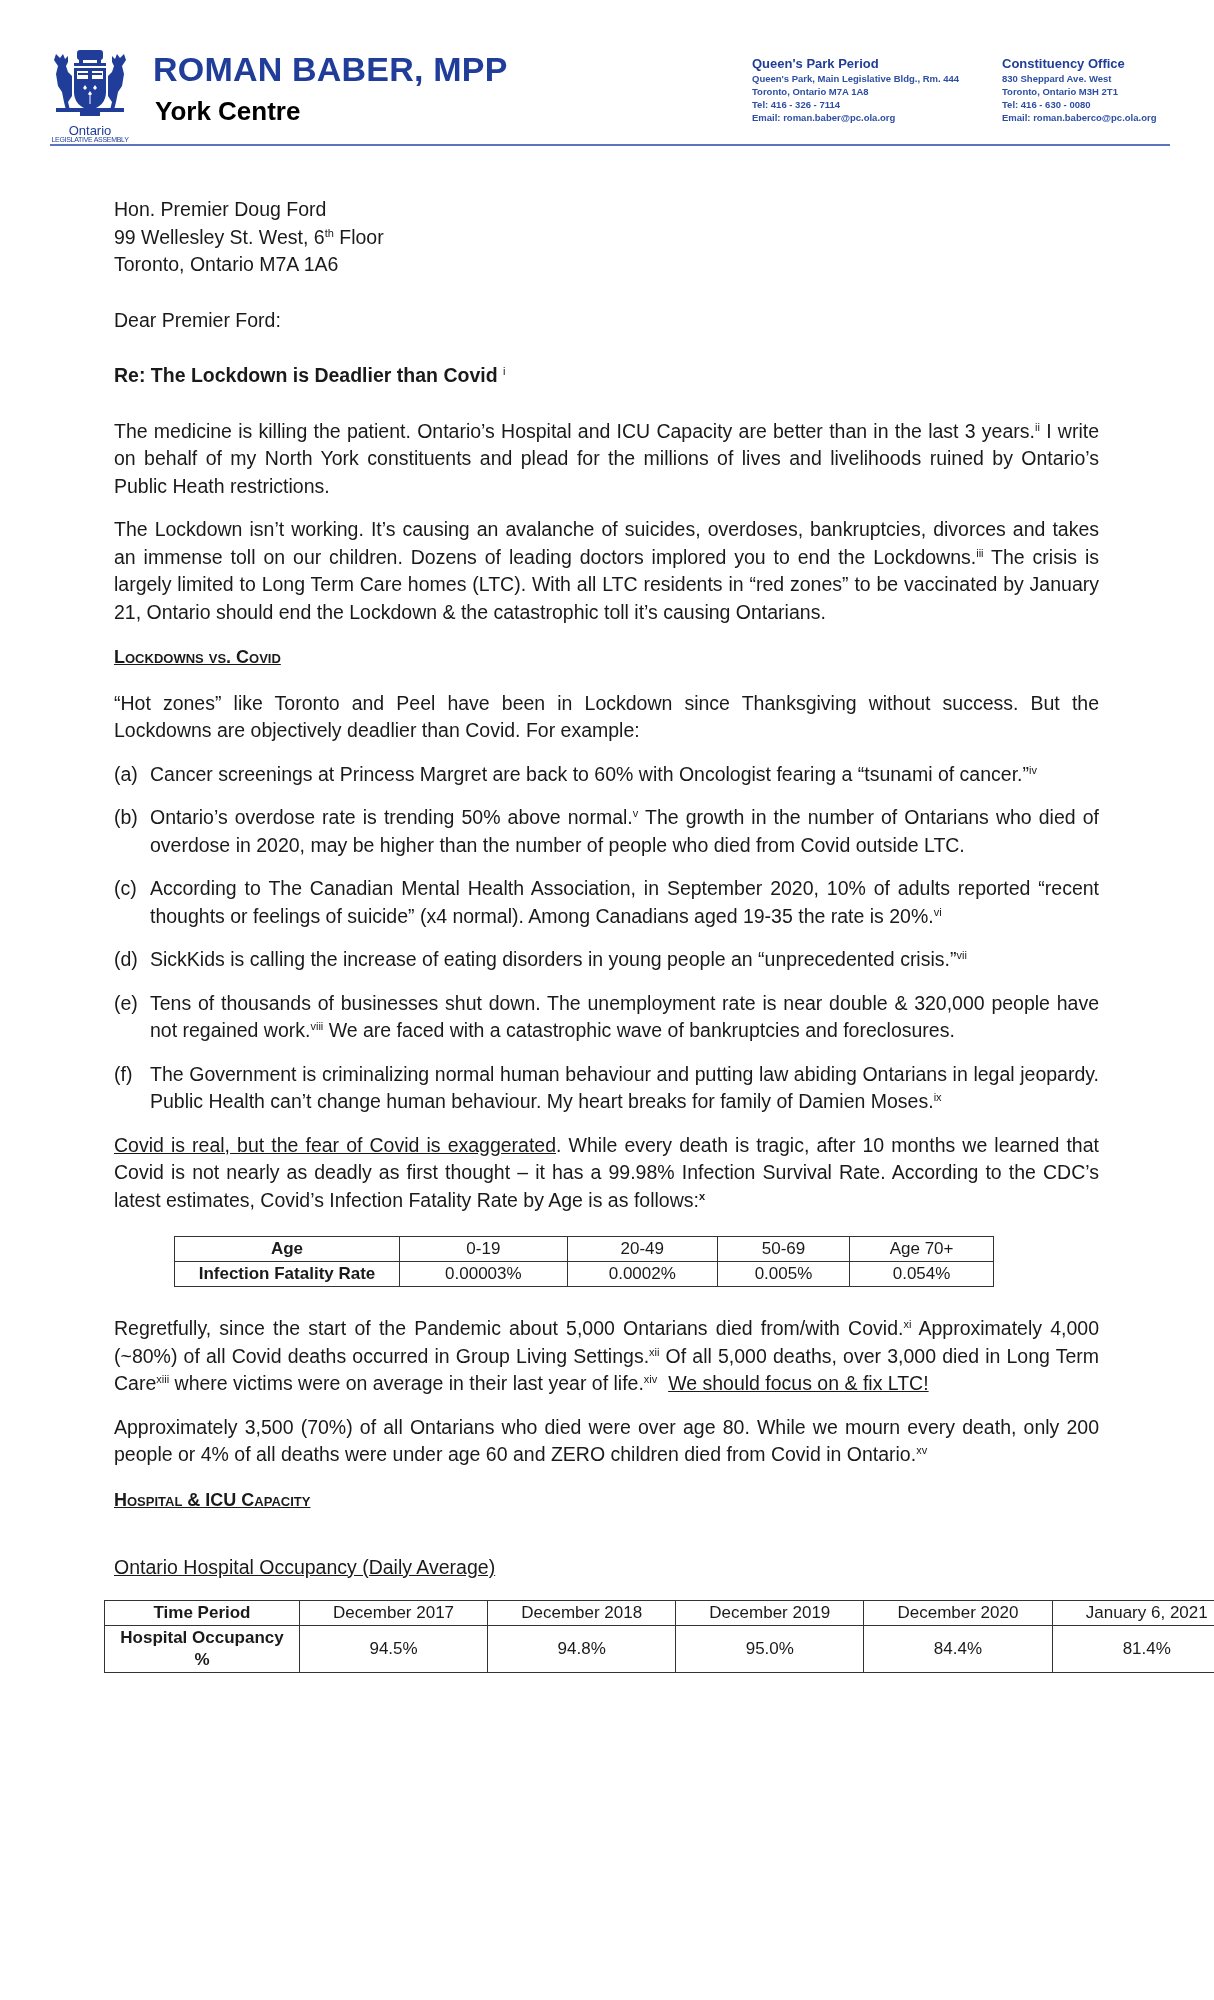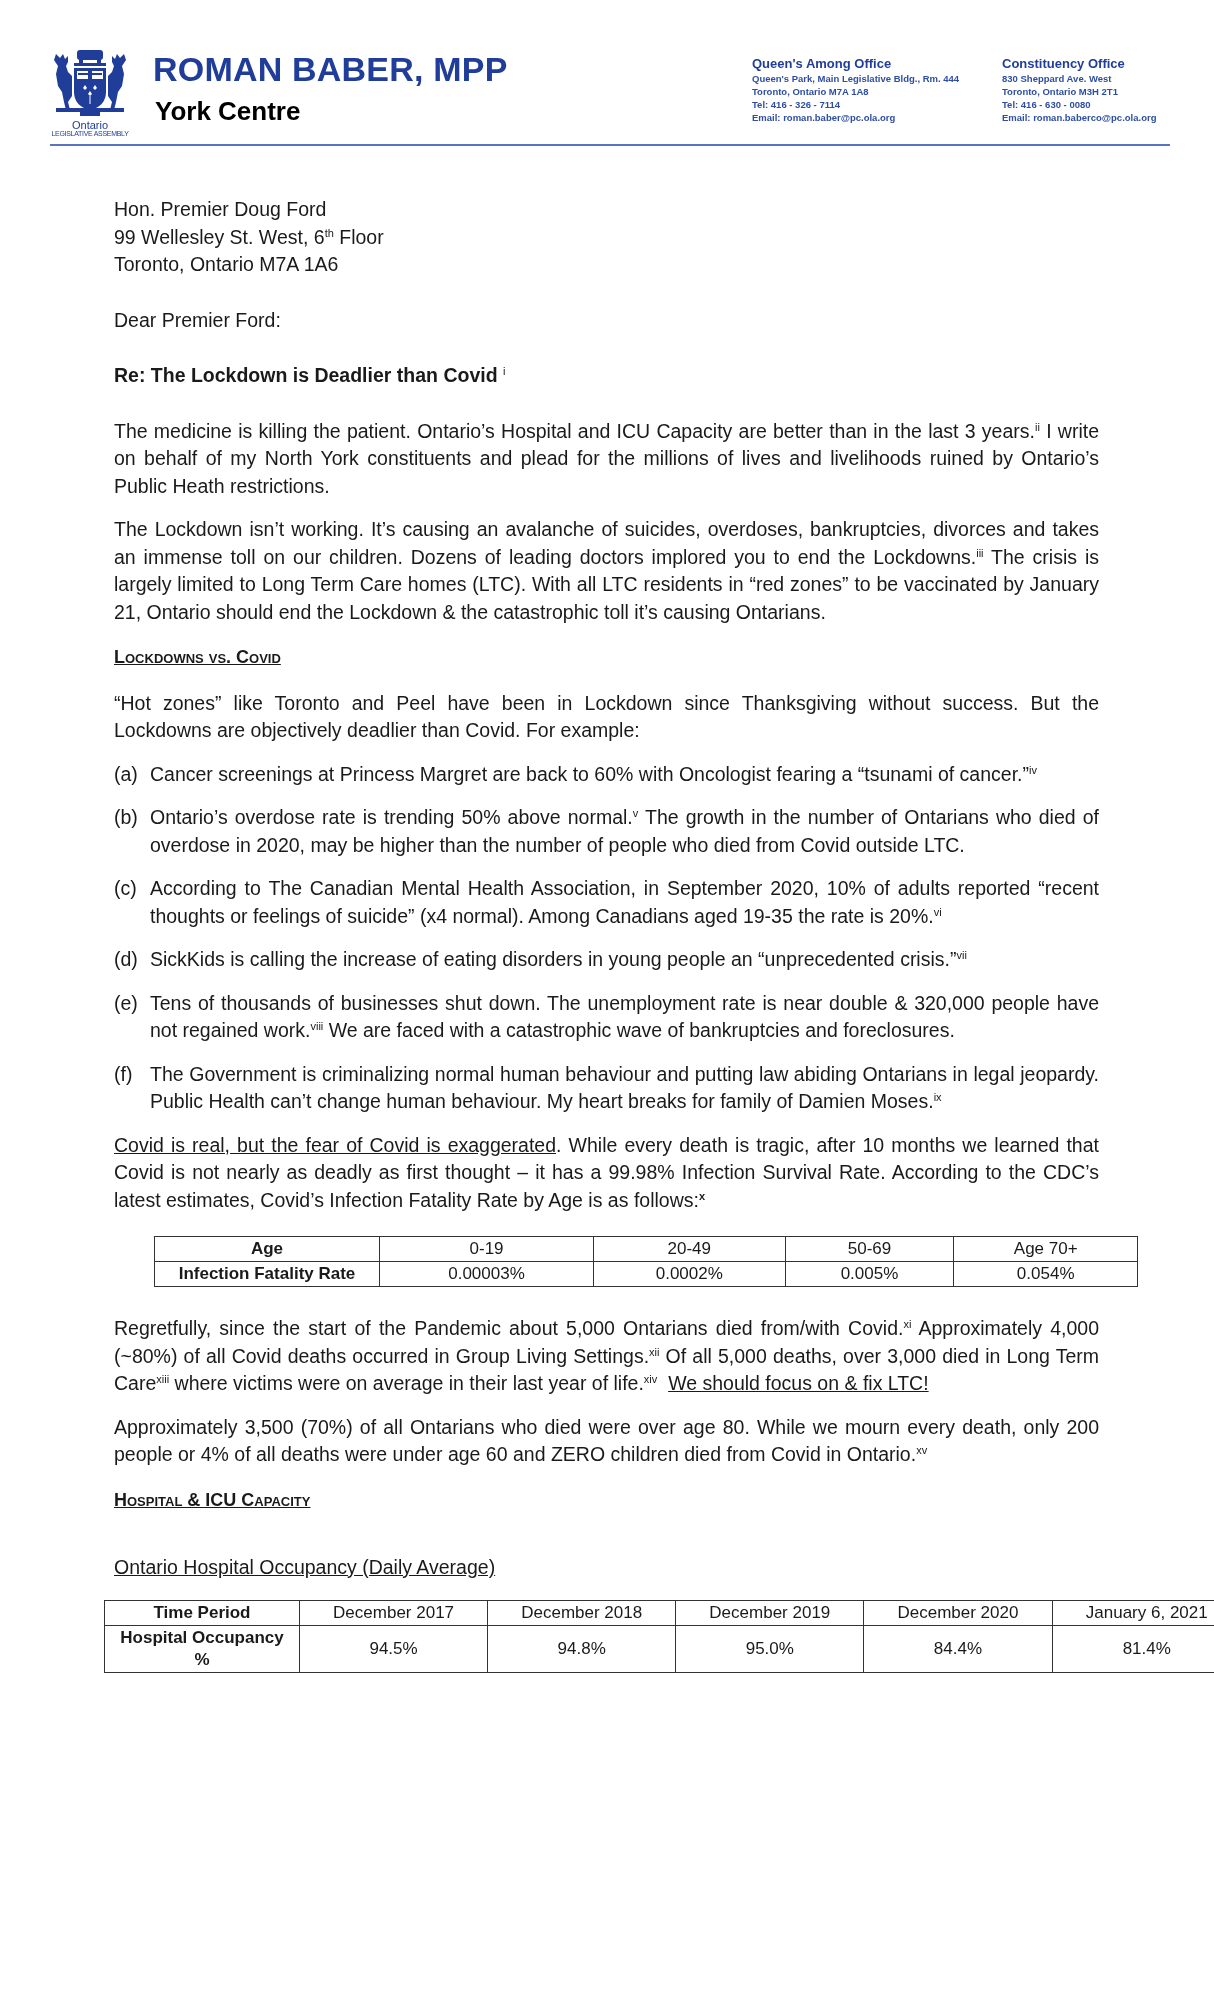--- a/index.html
+++ b/index.html
@@ -3,21 +3,21 @@
 <meta charset="utf-8">
 <style>
   html, body { margin: 0; padding: 0; background: #ffffff; }
   body { width: 1214px; height: 2000px; position: relative; overflow: hidden;
          font-family: "Liberation Sans", sans-serif; color: #1a1a1a; }
 
   
   .letterhead { position: absolute; left: 0; top: 0; width: 1214px; height: 150px; }
   .crest { position: absolute; left: 50px; top: 48px; width: 80px; height: 92px; }
   .crest svg { width: 80px; height: 70px; display: block; }
-  .crest .crest-label1 { font-size: 11px; color: #1f3d99; text-align: center; line-height: 10px; margin-top: 2px; }
+  .crest .crest-label1 { font-size: 13px; color: #1f3d99; text-align: center; line-height: 10px; margin-top: 8px; }
   .crest .crest-label2 { font-size: 7px; color: #1f3d99; text-align: center; line-height: 8px; letter-spacing: -0.3px; }
   .mpp-name { position: absolute; left: 153px; top: 50px; font-size: 34px; font-weight: bold; color: #1f3d99; letter-spacing: 0.2px; }
   .riding { position: absolute; left: 155px; top: 96px; font-size: 26px; font-weight: bold; color: #000000; }
   .office { position: absolute; top: 56px; color: #2e4ea3; font-weight: bold; }
   .office .office-title { font-size: 13px; line-height: 16px; color: #1f3d99; }
   .office .office-line { font-size: 9.5px; line-height: 13px; }
   .office-qp { left: 752px; }
   .office-const { left: 1002px; }
   .lh-rule { position: absolute; left: 50px; top: 144px; width: 1120px; height: 2px; background: #5b74c2; }
 
@@ -64,21 +64,21 @@
       <rect x="30" y="64" width="20" height="4" fill="#1f3d99"></rect>
     </svg>
     <div class="crest-label1">Ontario</div>
     <div class="crest-label2">LEGISLATIVE ASSEMBLY</div>
   </div>
 
   <div class="mpp-name">ROMAN BABER, MPP</div>
   <div class="riding">York Centre</div>
 
   <div class="office office-qp">
-    <div class="office-title">Queen's Among Office</div>
+    <div class="office-title">Queen's Park Period</div>
     <div class="office-line">Queen's Park, Main Legislative Bldg., Rm. 444</div>
     <div class="office-line">Toronto, Ontario  M7A 1A8</div>
     <div class="office-line">Tel: 416 - 326 - 7114</div>
     <div class="office-line">Email: roman.baber@pc.ola.org</div>
   </div>
 
   <div class="office office-const">
     <div class="office-title">Constituency Office</div>
     <div class="office-line">830 Sheppard Ave. West</div>
     <div class="office-line">Toronto, Ontario  M3H 2T1</div>
@@ -147,21 +147,21 @@
     <div class="list-item">
       <span class="marker">(f)</span>
       <span class="item-text"><span>The Government is criminalizing normal human behaviour and putting law abiding Ontarians in legal jeopardy. Public Health can’t change human behaviour. My heart breaks for family of Damien Moses.</span><span class="sup">ix</span><span></span></span>
     </div>
   </div>
 
   <div style="height:16px"></div>
   <p class="justify"><span class="u">Covid is real, but the fear of Covid is exaggerated</span><span>.  While every death is tragic, after 10 months we learned that Covid is not nearly as deadly as first thought – it has a 99.98% Infection Survival Rate.  According to the CDC’s latest estimates, Covid’s Infection Fatality Rate by Age is as follows:</span><span class="sup" style="font-weight:bold">x</span></p>
 
   <div style="height:22px"></div>
-  <table class="data" style="margin-left:40px; width:984px;">
+  <table class="data" style="margin-left:60px; width:820px;">
     <tbody>
         <tr>
       <td class="rh" style="width:212px">Age</td>
       <td>0-19</td>
       <td>20-49</td>
       <td>50-69</td>
       <td>Age 70+</td>
     </tr>
     <tr>
       <td class="rh">Infection Fatality Rate</td>

